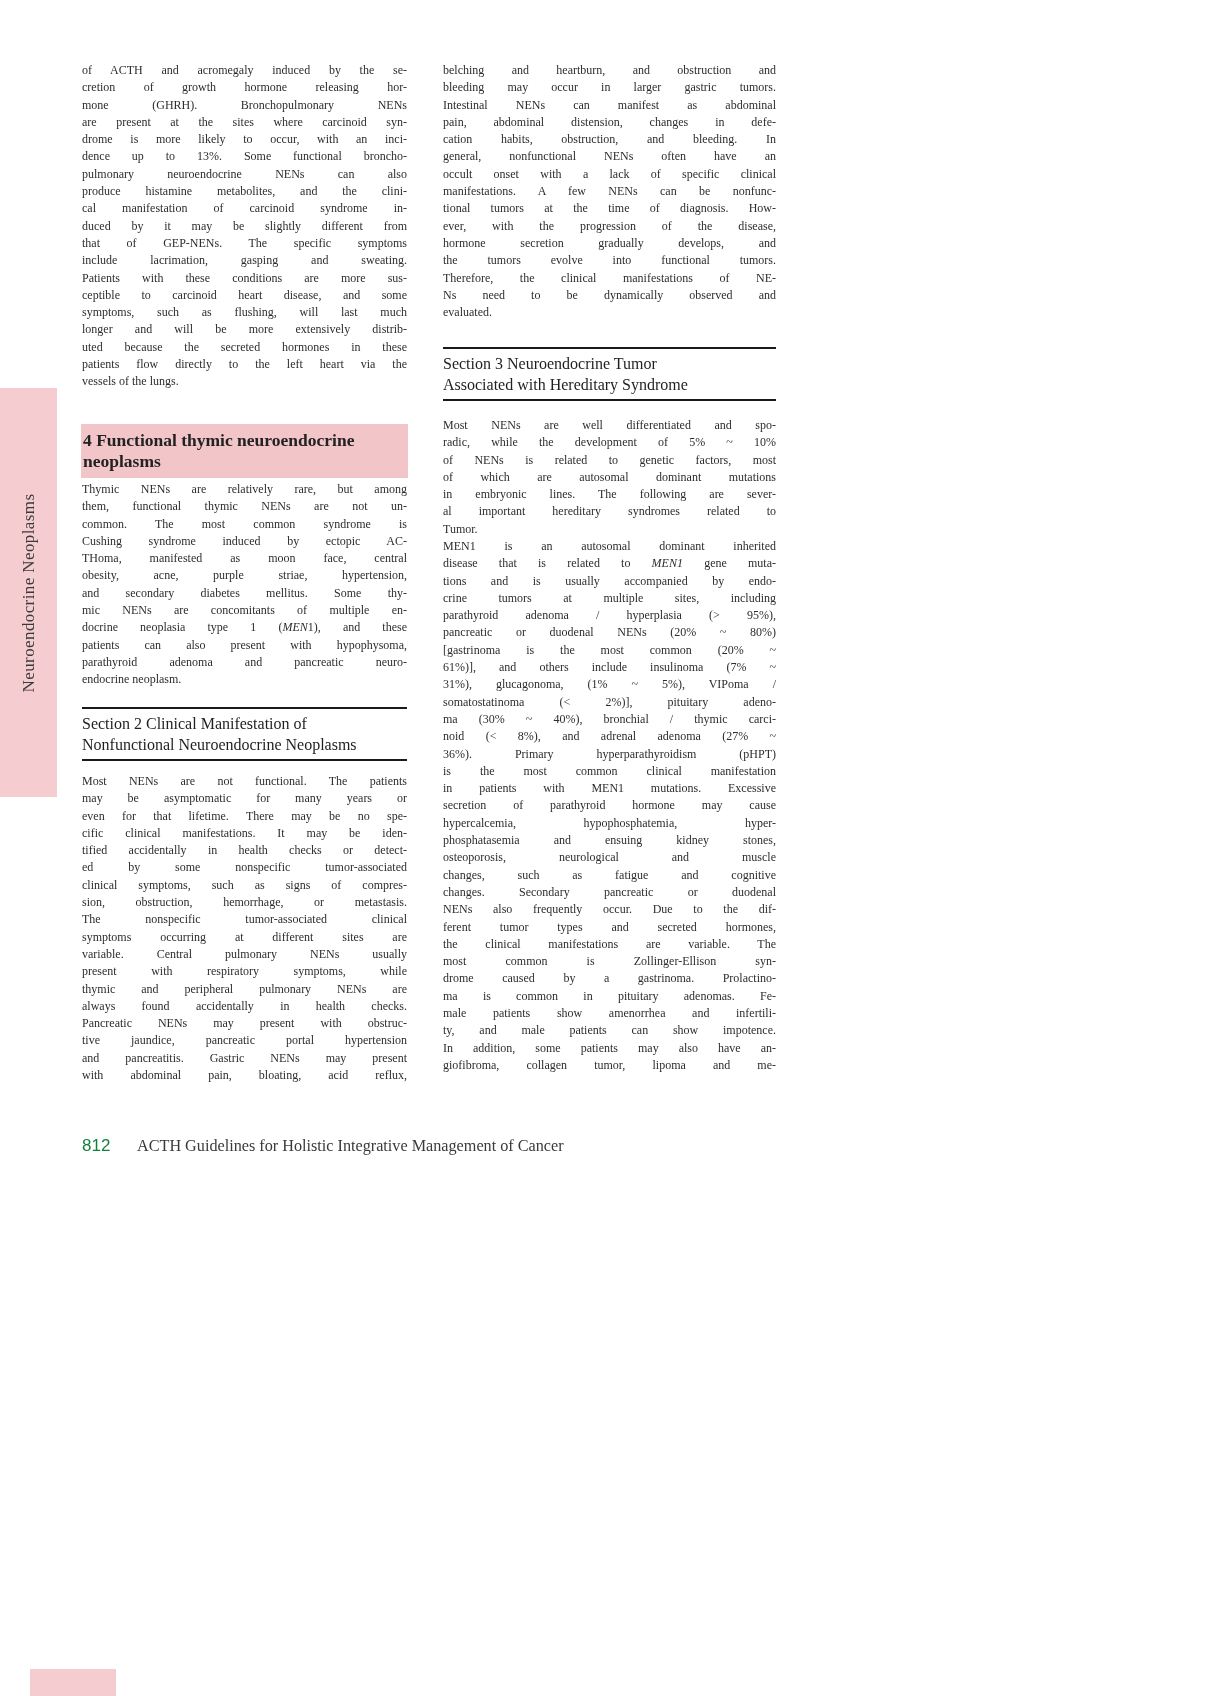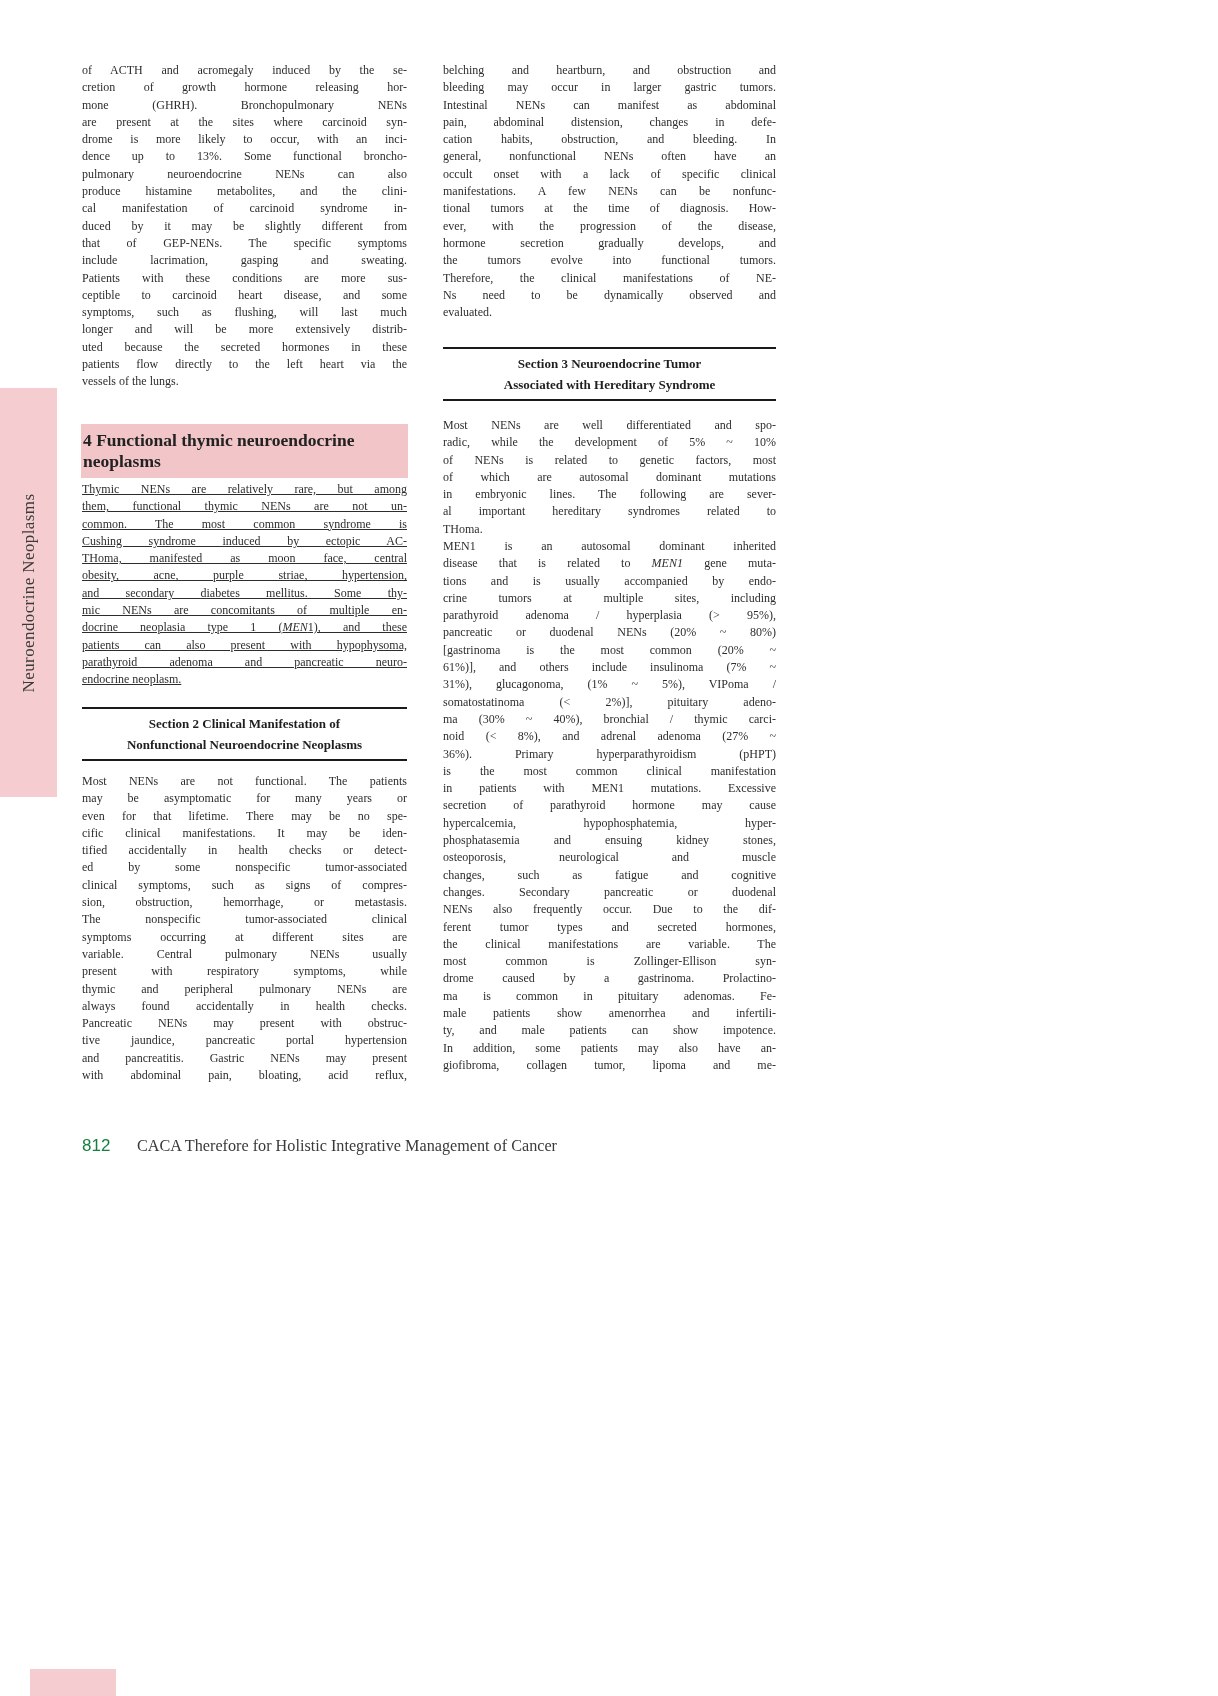--- a/index.html
+++ b/index.html
@@ -38,28 +38,28 @@
   .pink-heading{
     position:absolute;left:-1px;width:327px;top:424px;
     background:#f2c5c9;
     text-align:left;font-weight:bold;font-size:17.5px;line-height:21px;
     color:#222;padding:6px 2px;box-sizing:border-box;
   }
   
   .section-heading{
     position:absolute;left:0;width:100%;
     border-top:2px solid #1a1a1a;border-bottom:2px solid #1a1a1a;
-    text-align:center;font-weight:bold;font-size:13px;line-height:21px;
+    font-weight:normal;font-size:16px;line-height:21px;
     color:#1f1f1f;padding:4px 0;box-sizing:border-box;
   }
   .sec2{top:707px;}
   .sec3{top:347px;}
   
   .p-acth{top:62px;}
-  .p-thymic{top:481px;text-decoration:underline;}
+  .p-thymic{top:481px;}
   .p-most{top:773px;}
   
   .p-belching{top:62px;}
   .p-hereditary{top:417px;}
   .p-men1{top:538px;}
   
   .footer{
     position:absolute;left:82px;top:1136px;width:700px;height:22px;
     color:#3a3a3a;
   }
@@ -176,21 +176,21 @@
       <div>Associated with Hereditary Syndrome</div>
     </div>
 
     <div class="para p-hereditary">
         <div class="tline">Most NENs are well differentiated and spo-</div>
         <div class="tline">radic, while the development of 5% ~ 10%</div>
         <div class="tline">of NENs is related to genetic factors, most</div>
         <div class="tline">of which are autosomal dominant mutations</div>
         <div class="tline">in embryonic lines. The following are sever-</div>
         <div class="tline">al important hereditary syndromes related to</div>
-        <div class="tline last">THoma.</div>
+        <div class="tline last">Tumor.</div>
       </div>
 
     <div class="para p-men1">
         <div class="tline">MEN1 is an autosomal dominant inherited</div>
         <div class="tline">disease that is related to <i>MEN1</i> gene muta-</div>
         <div class="tline">tions and is usually accompanied by endo-</div>
         <div class="tline">crine tumors at multiple sites, including</div>
         <div class="tline">parathyroid adenoma / hyperplasia (&gt; 95%),</div>
         <div class="tline">pancreatic or duodenal NENs (20% ~ 80%)</div>
         <div class="tline">[gastrinoma is the most common (20% ~</div>
@@ -216,18 +216,18 @@
         <div class="tline">ma is common in pituitary adenomas. Fe-</div>
         <div class="tline">male patients show amenorrhea and infertili-</div>
         <div class="tline">ty, and male patients can show impotence.</div>
         <div class="tline">In addition, some patients may also have an-</div>
         <div class="tline">giofibroma, collagen tumor, lipoma and me-</div>
       </div>
   </div>
 
   <div class="footer">
     <span class="page-number">812</span>
-    <span class="footer-title">CACA Therefore for Holistic Integrative Management of Cancer</span>
+    <span class="footer-title">ACTH Guidelines for Holistic Integrative Management of Cancer</span>
   </div>
 
   <div class="bottom-bar"></div>
 
 </div>
 
 </body></html>

